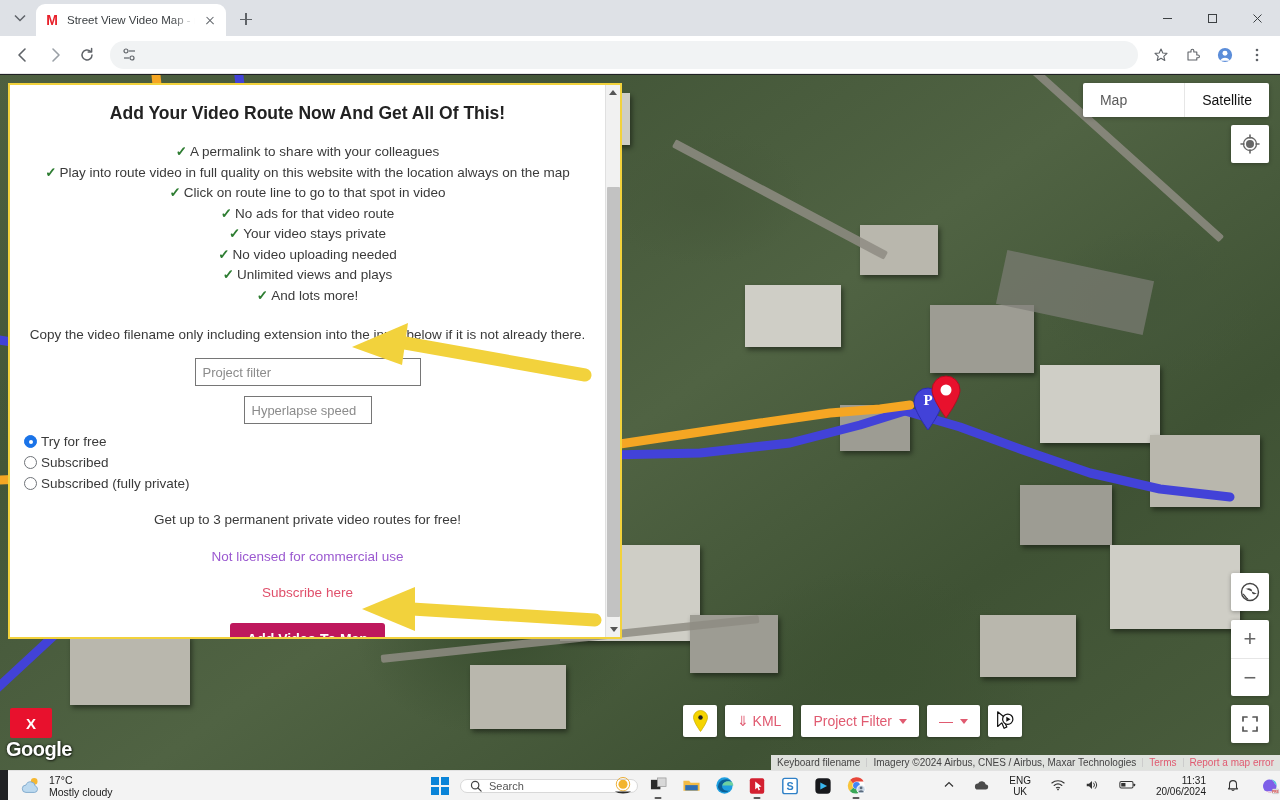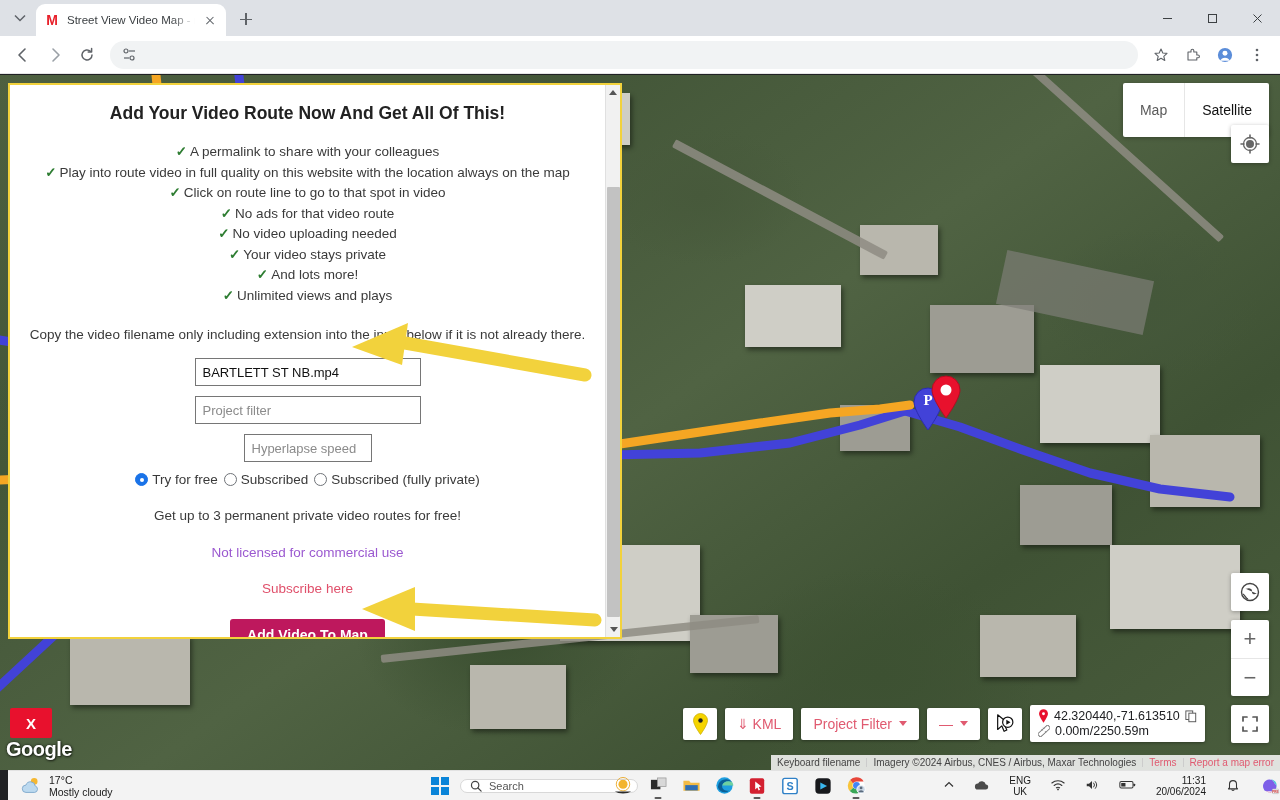--- a/index.html
+++ b/index.html
@@ -132,24 +132,24 @@
     font-weight: bold; font-family: "Liberation Serif", serif;
   }
 
   
   .maptype {
     position: absolute; right: 11px; top: 8px; display: flex;
     background: #fff; border-radius: 2px;
     box-shadow: 0 1px 4px rgba(0,0,0,.3); overflow: hidden;
   }
   .maptype div {
-    padding: 19px 17px; font-size: 14px; color: #5b5b5b;
+    padding: 9px 17px; font-size: 14px; color: #5b5b5b;
   }
   .maptype div.active { color: #111; font-weight: 500; }
-  .maptype div + div { border-left: 1px solid #e6e6e6; }
+  .maptype div + div { border-left: 1px solid #e6e6e6; margin-left: 40px; }
 
   .sqbtn {
     position: absolute; background: #fff; border-radius: 2px;
     box-shadow: 0 1px 4px rgba(0,0,0,.3);
     display: flex; align-items: center; justify-content: center;
   }
   .locate { right: 11px; top: 50px; width: 38px; height: 38px; }
   .globebtn { right: 11px; top: 498px; width: 38px; height: 38px; }
   .fullsc { right: 11px; top: 630px; width: 38px; height: 38px; }
   .zoomgrp {
@@ -239,21 +239,21 @@
     width: 226px; height: 28px; margin: 0 auto 10px;
     border: 1px solid #767676; background: #fff;
     display: flex; align-items: center; padding: 0 7px;
     font-size: 13px; color: #111; text-align: left;
   }
   .fld.ph { color: #8b8b8b; }
   .fld.narrow { width: 128px; }
 
   .radios {
     display: flex; align-items: flex-start; justify-content: center;
-    gap: 6px; margin: 7px 0 0; font-size: 13.5px; color: #3a3a3a;
+    gap: 6px; margin: 7px 0 0; font-size: 13.5px; color: #3a3a3a; flex-direction: column;
   }
   .radio { display: flex; align-items: center; gap: 4px; }
   .rdot {
     width: 13px; height: 13px; border-radius: 50%;
     border: 1px solid #6f7378; background: #fff; flex: 0 0 13px;
     position: relative;
   }
   .rdot.on { border-color: #1a73e8; background: #1a73e8; }
   .rdot.on::after {
     content: ""; position: absolute; left: 3.5px; top: 3.5px;
@@ -536,68 +536,47 @@
         <span>—</span>
         <span class="caret"></span>
       </div>
       <div class="tbtn icononly">
         <svg width="22" height="22" viewBox="0 0 24 24">
           <path d="M4 2 L4 18 L8.5 14 L11 20 L14 18.5 L11.5 13 L17 12.5 Z" fill="#fff" stroke="#111" stroke-width="1.3" stroke-linejoin="round"></path>
           <circle cx="15" cy="10" r="5.6" fill="#fff" stroke="#111" stroke-width="1.3"></circle>
           <path d="M13.4 7.3 L18 10 L13.4 12.7 Z" fill="#111"></path>
         </svg>
       </div>
-      <div class="coordbox">
-        <div class="coordrow">
-          <svg width="11" height="14" viewBox="0 0 32 44">
-            <path d="M16 43 C16 43 30 24 30 15 A14 14 0 1 0 2 15 C2 24 16 43 16 43 Z" fill="#e8112d"></path>
-            <circle cx="16" cy="15" r="4.5" fill="#fff"></circle>
-          </svg>
-          <span>42.320440,-71.613510</span>
-          <svg width="12" height="13" viewBox="0 0 14 15">
-            <rect x="1" y="1" width="8" height="10" fill="none" stroke="#555" stroke-width="1.1"></rect>
-            <rect x="4.5" y="3.6" width="8" height="10" fill="#fff" stroke="#555" stroke-width="1.1"></rect>
-          </svg>
-        </div>
-        <div class="coordrow">
-          <svg width="12" height="12" viewBox="0 0 14 14">
-            <rect x="-1" y="4.5" width="16" height="5" fill="none" stroke="#777" stroke-width="1.1" transform="rotate(-42 7 7)"></rect>
-            <path d="M4.2 5.2 L5.4 6.4 M6.2 3.2 L7.4 4.4 M8.2 7.2 L9.4 8.4" stroke="#777" stroke-width="1"></path>
-          </svg>
-          <span>0.00m/2250.59m</span>
-        </div>
-      </div>
     </div>
 
     <div class="attrib">
       <span>Keyboard filename</span>
       <span class="sep"></span>
       <span>Imagery ©2024 Airbus, CNES / Airbus, Maxar Technologies</span>
       <span class="sep"></span>
       <span class="lk">Terms</span>
       <span class="sep"></span>
       <span class="lk">Report a map error</span>
     </div>
 
     <div class="panel">
       <div class="panel-body">
         <div class="panel-title">Add Your Video Route Now And Get All Of This!</div>
 
         <div class="feat"><span class="ck">✓</span><span>A permalink to share with your colleagues</span></div>
         <div class="feat"><span class="ck">✓</span><span>Play into route video in full quality on this website with the location always on the map</span></div>
         <div class="feat"><span class="ck">✓</span><span>Click on route line to go to that spot in video</span></div>
         <div class="feat"><span class="ck">✓</span><span>No ads for that video route</span></div>
+        <div class="feat"><span class="ck">✓</span><span>Your video stays private</span></div>
         <div class="feat"><span class="ck">✓</span><span>No video uploading needed</span></div>
-        <div class="feat"><span class="ck">✓</span><span>Your video stays private</span></div>
+        <div class="feat"><span class="ck">✓</span><span>Unlimited views and plays</span></div>
         <div class="feat"><span class="ck">✓</span><span>And lots more!</span></div>
-        <div class="feat"><span class="ck">✓</span><span>Unlimited views and plays</span></div>
 
         <div class="copynote">Copy the video filename only including extension into the input below if it is not already there.</div>
 
-        <div class="fld">BARTLETT ST NB.mp4</div>
         <div class="fld ph">Project filter</div>
         <div class="fld ph narrow">Hyperlapse speed</div>
 
         <div class="radios">
           <div class="radio">
             <span class="rdot on"></span>
             <span>Try for free</span>
           </div>
           <div class="radio">
             <span class="rdot"></span>

